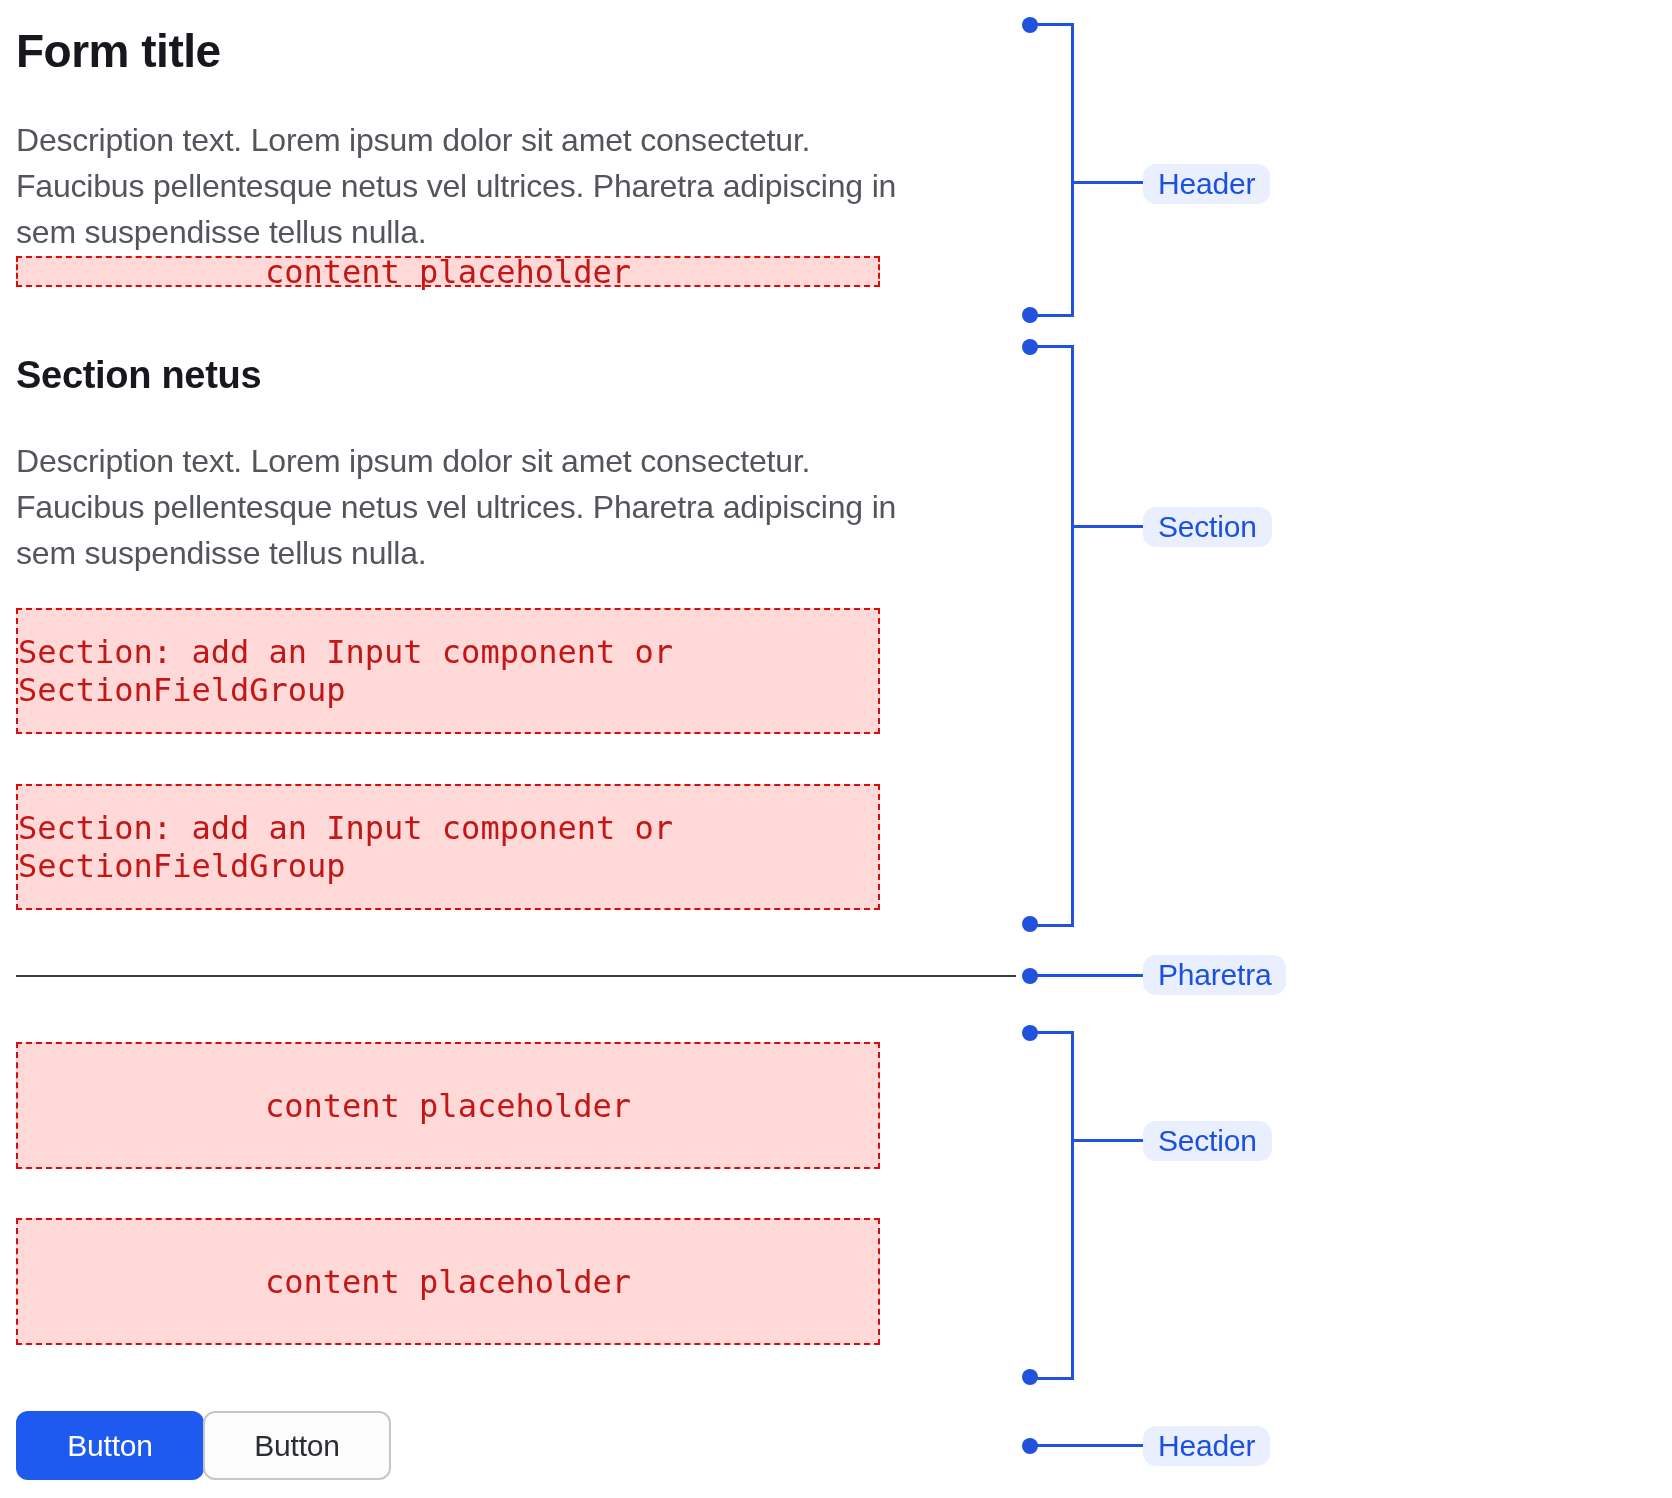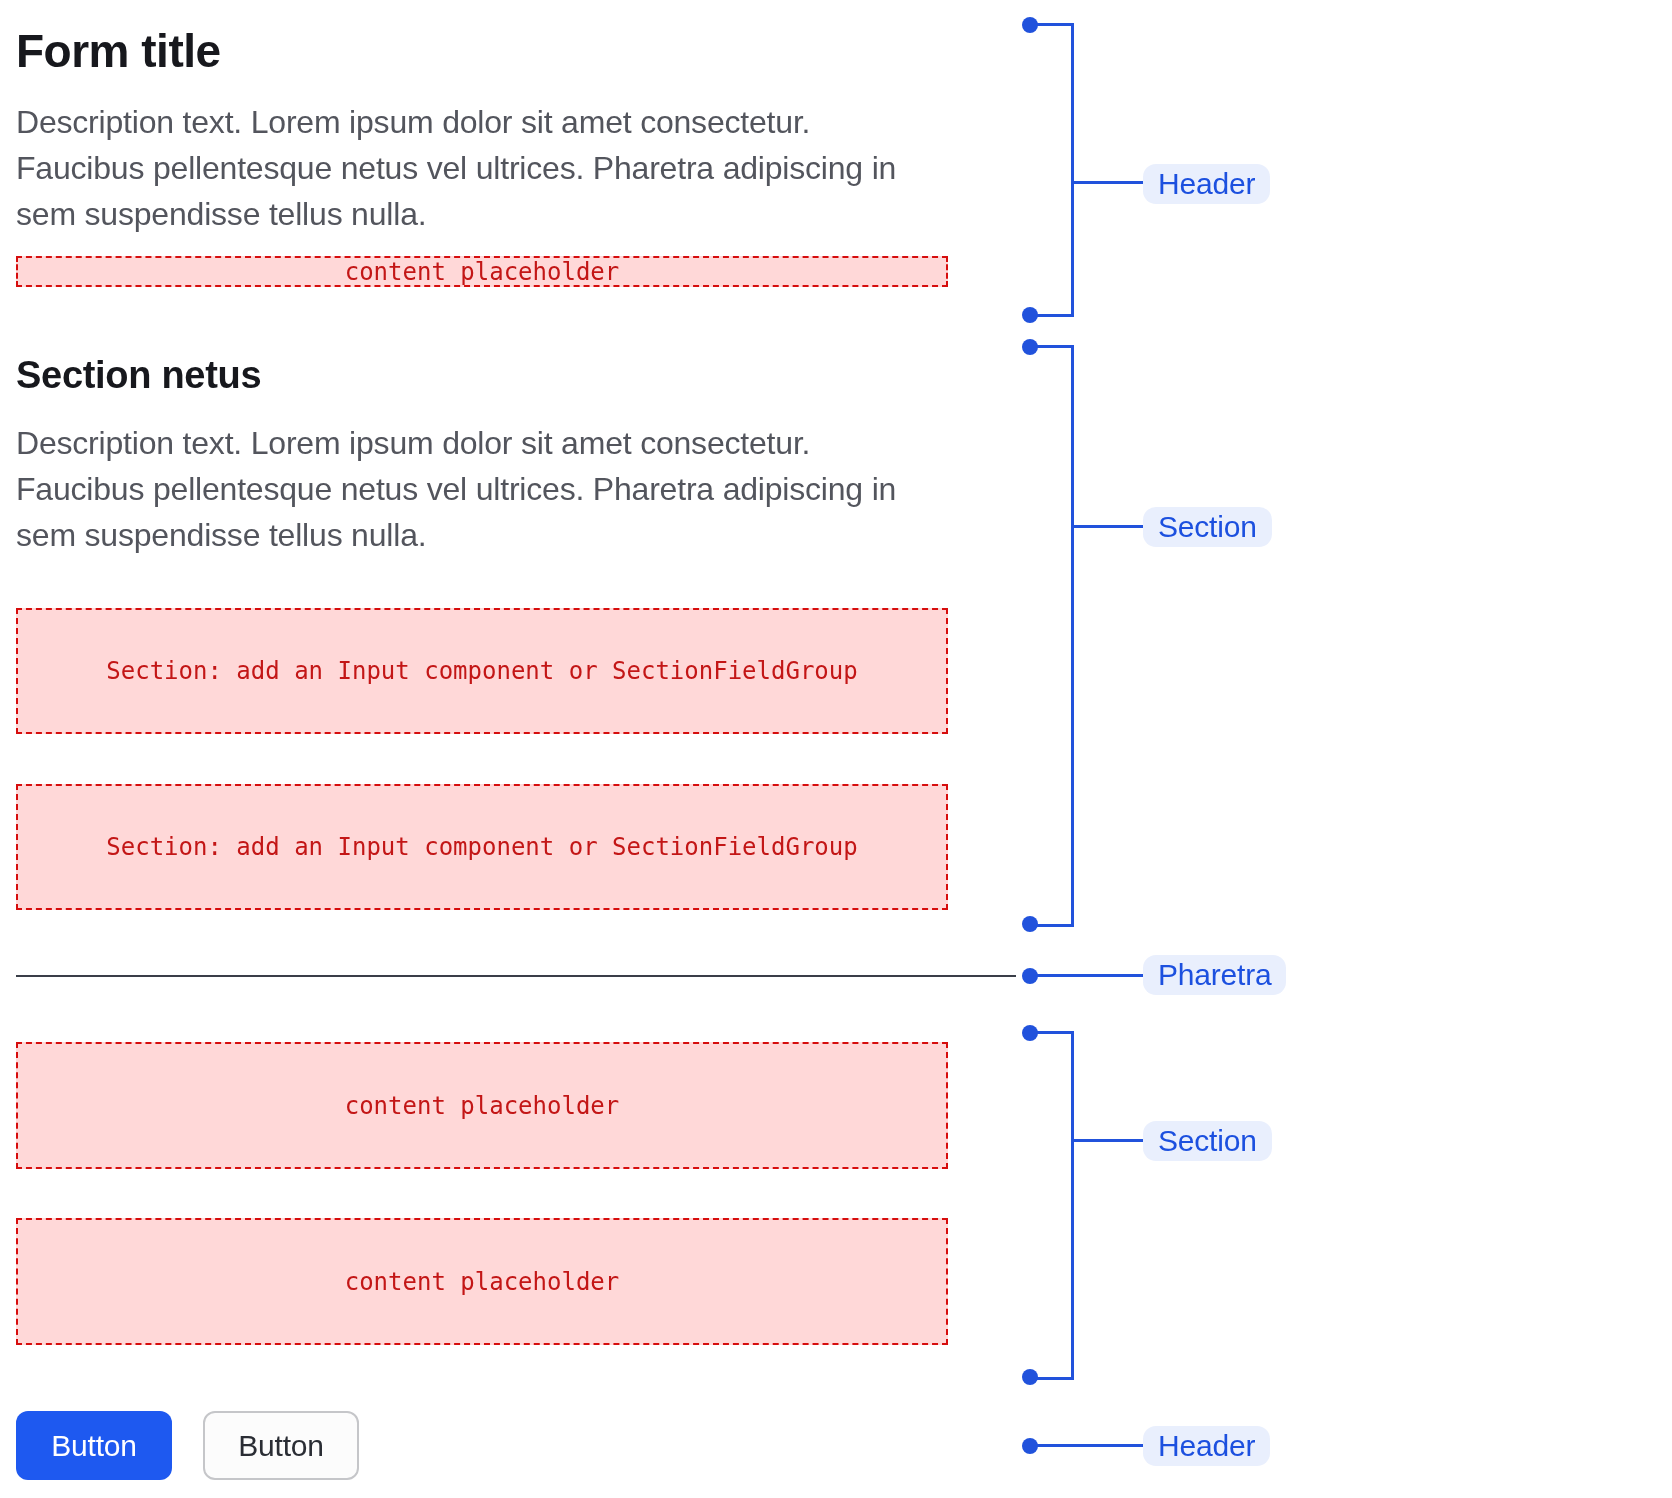--- a/index.html
+++ b/index.html
@@ -18,47 +18,47 @@
   .form-title {
     left: 16px; top: 25px;
     font-size: 46px; font-weight: 700; letter-spacing: -0.5px;
     line-height: 52px; color: var(--title-color);
   }
   .section-title {
     left: 16px; top: 353px;
     font-size: 38px; font-weight: 700; letter-spacing: -0.3px;
     line-height: 44px; color: var(--title-color);
   }
-  .desc { left: 16px; width: 960px; color: var(--description-color); }
+  .desc { left: 16px; width: 960px; color: var(--description-color); margin-top: 18px; }
   .desc .line { font-size: 32px; line-height: 46px; letter-spacing: -0.2px; }
   .desc-1 { top: 99px; }
   .desc-2 { top: 420px; }
 
   .ph-box {
-    left: 16px; width: 932px;
+    left: 16px; width: 864px;
     background: var(--placeholder-bg);
     border: 2px dashed var(--placeholder-border);
     display: flex; align-items: center; justify-content: center;
     font-family: "DejaVu Sans Mono", monospace;
-    font-size: 24px; color: var(--placeholder-text);
+    font-size: 32px; color: var(--placeholder-text);
     box-sizing: border-box;
   }
   .ph-thin  { top: 256px; height: 31px; }
   .ph-sec-1 { top: 608px; height: 126px; }
   .ph-sec-2 { top: 784px; height: 126px; }
   .ph-con-1 { top: 1042px; height: 127px; }
   .ph-con-2 { top: 1218px; height: 127px; }
 
   .separator {
     left: 16px; top: 975px; width: 1000px; height: 2px;
     background: var(--separator-color);
   }
 
   .btn {
-    top: 1411px; height: 69px; width: 156px;
+    top: 1411px; height: 69px; width: 188px;
     border-radius: 12px;
     display: flex; align-items: center; justify-content: center;
     font-size: 30px; font-weight: 500; letter-spacing: -0.2px;
     box-sizing: border-box; cursor: pointer;
   }
   .btn-primary {
     left: 16px;
     background: var(--button-primary-bg); color: var(--button-primary-text);
     border: none;
   }

